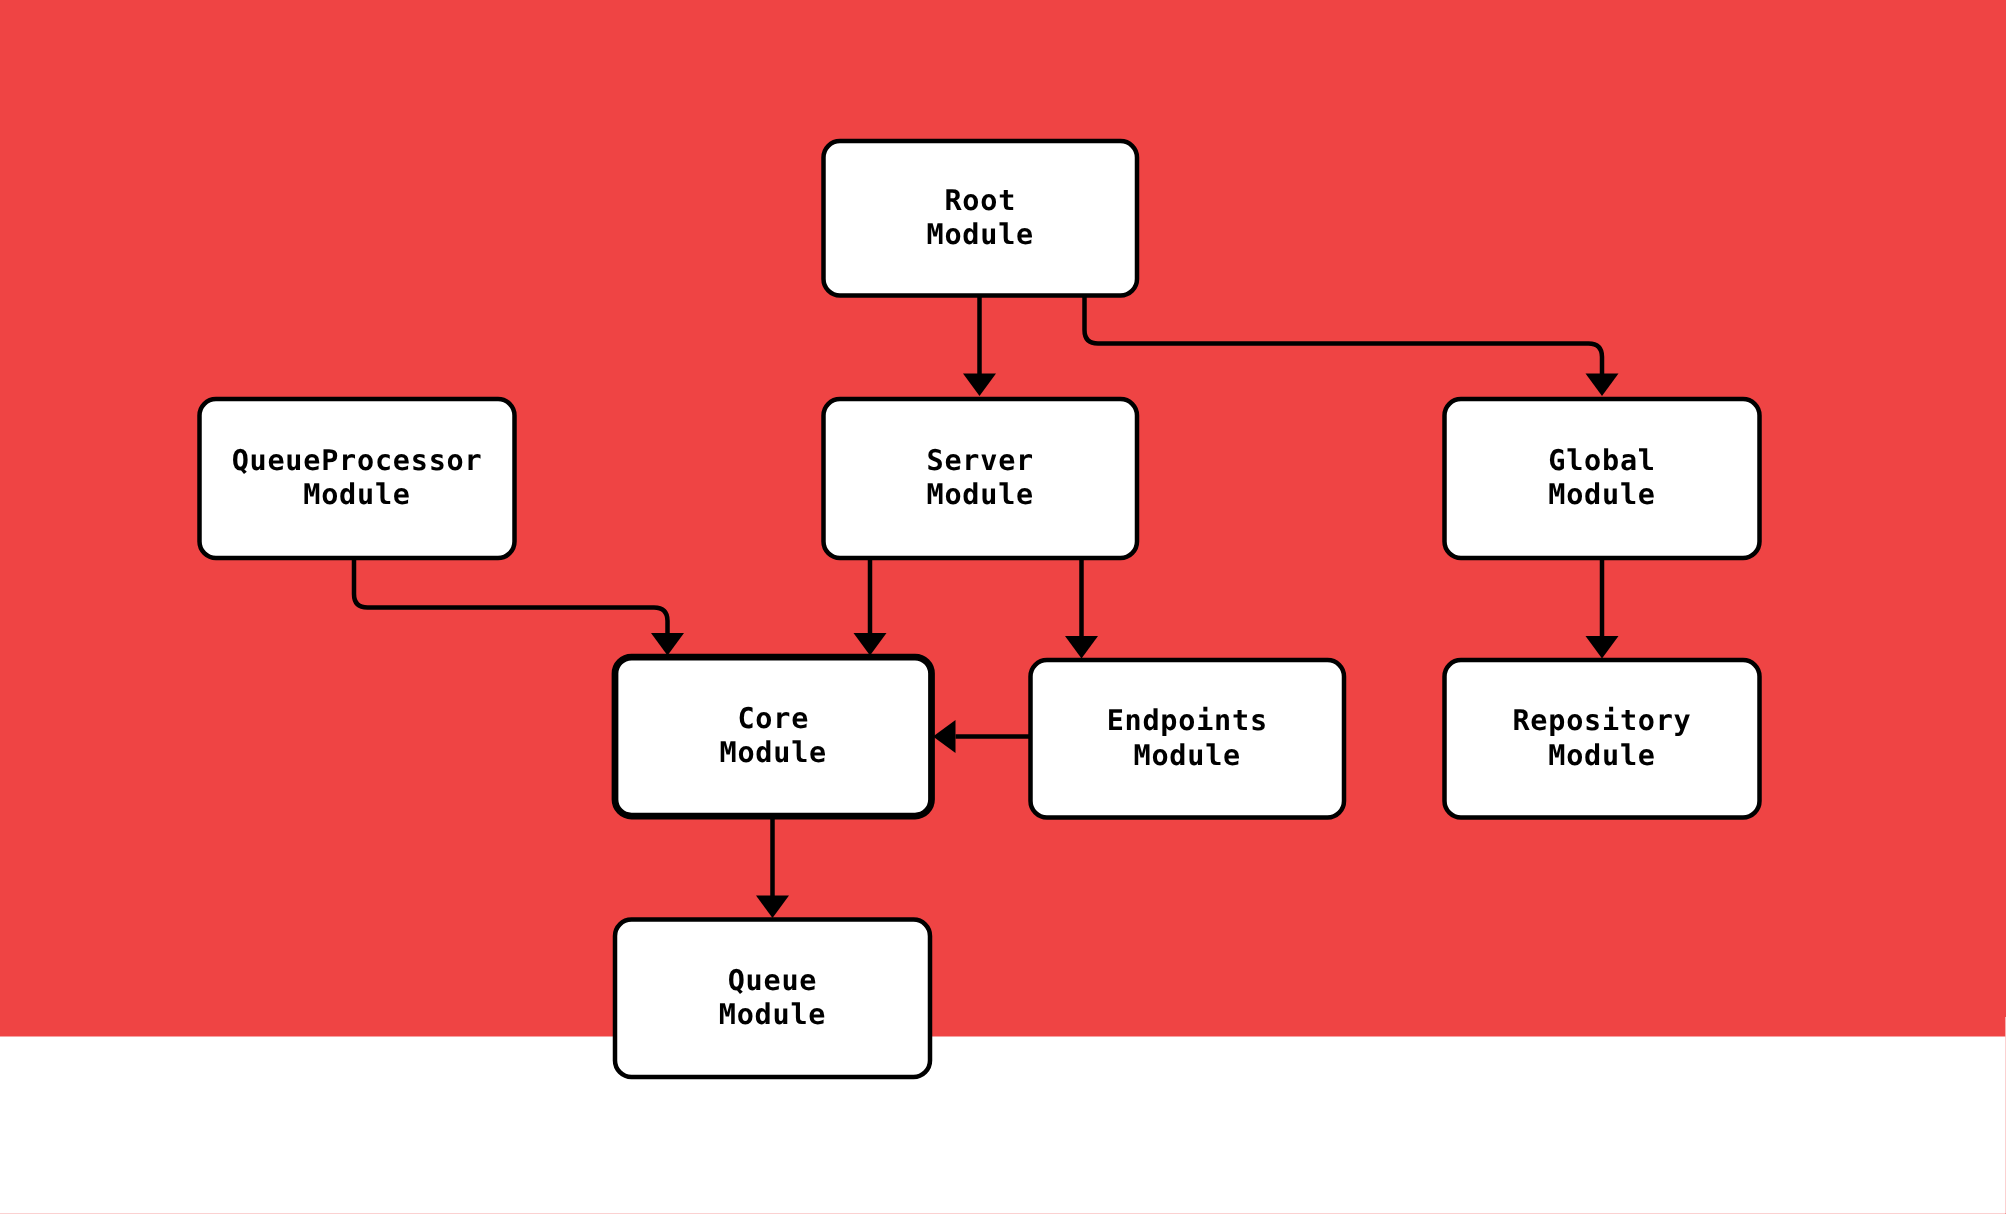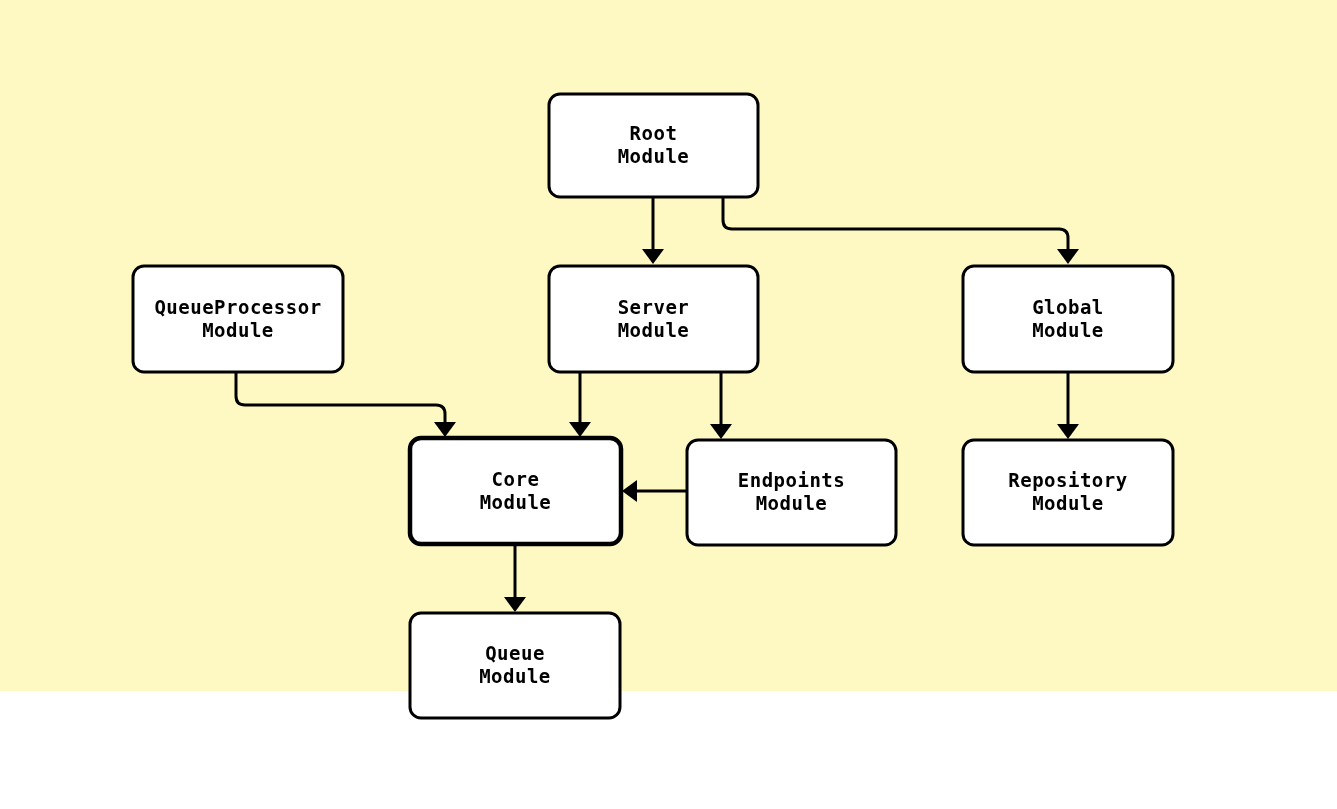--- a/index.html
+++ b/index.html
@@ -11,21 +11,21 @@
   body {
     width: 1337px;
     height: 809px;
     overflow: hidden;
     font-family: "DejaVu Sans Mono", "Liberation Mono", monospace;
   }
   #diagram-root {
     position: relative;
     width: 1337px;
     height: 691px;
-    background: #fef9c3;
+    background: #ef4444;
   }
   #diagram-svg {
     position: absolute;
     top: 0;
     left: 0;
     width: 1337px;
     height: 809px;
     display: block;
   }
   .node-box {

